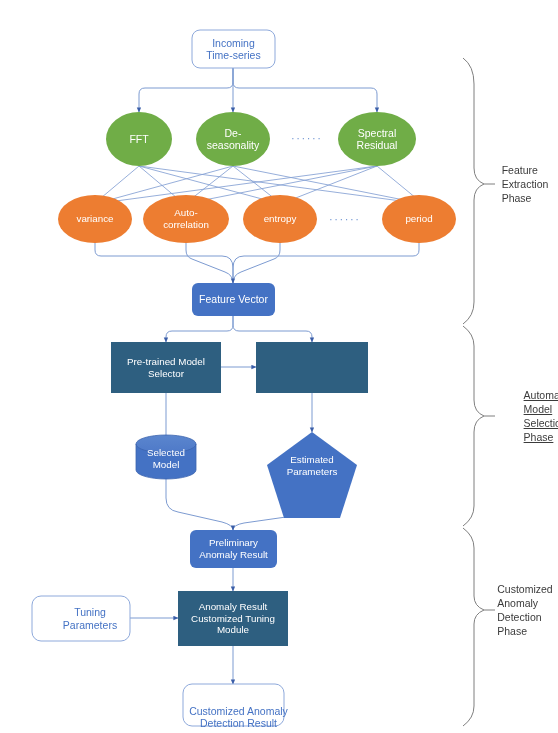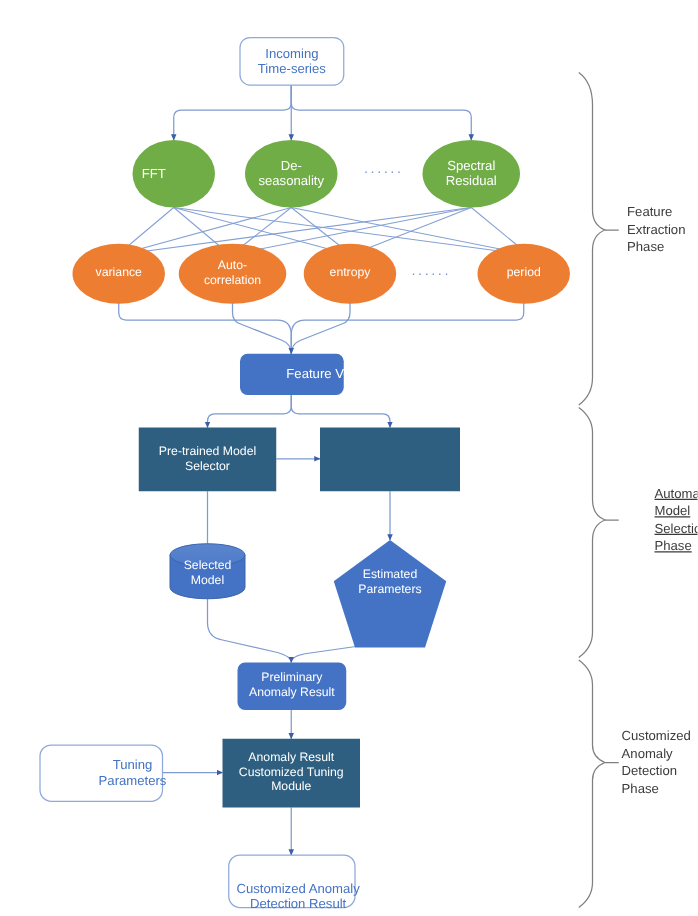--- a/index.html
+++ b/index.html
@@ -144,51 +144,51 @@
       <path d="M463,528 Q474,536 474,548 L474,596 Q474,606 484,610 Q474,614 474,624
                L474,706 Q474,718 463,726"></path>
       <line x1="484" y1="610" x2="495" y2="610"></line>
     </g>
   </svg>
 
   
   <div class="node-label lbl-blue" style="left:192px;top:30px;width:83px;height:38px;">Incoming
 Time-series</div>
 
-  <div class="node-label lbl-white" style="left:90px;top:112px;width:66px;height:54px;">FFT</div>
+  <div class="node-label lbl-white" style="left:106px;top:112px;width:66px;height:54px;">FFT</div>
   <div class="node-label lbl-white" style="left:196px;top:112px;width:74px;height:54px;">De-
 seasonality</div>
   <div class="node-label lbl-white" style="left:338px;top:112px;width:78px;height:54px;">Spectral
 Residual</div>
 
   <div class="dots" style="left:291px;top:132px;">······</div>
 
   <div class="node-label lbl-white-sm" style="left:58px;top:195px;width:74px;height:48px;">variance</div>
   <div class="node-label lbl-white-sm" style="left:143px;top:195px;width:86px;height:48px;">Auto-
 correlation</div>
   <div class="node-label lbl-white-sm" style="left:243px;top:195px;width:74px;height:48px;">entropy</div>
   <div class="node-label lbl-white-sm" style="left:382px;top:195px;width:74px;height:48px;">period</div>
 
   <div class="dots" style="left:329px;top:213px;">······</div>
 
-  <div class="node-label lbl-white" style="left:192px;top:283px;width:83px;height:33px;padding-left:30px;">Feature Vector</div>
+  <div class="node-label lbl-white" style="left:192px;top:283px;width:83px;height:33px;">Feature Vector</div>
 
   <div class="node-label lbl-white-sm" style="left:111px;top:342px;width:110px;height:51px;">Pre-trained Model
 Selector</div>
 
   <div class="node-label lbl-white-sm" style="left:133px;top:440px;width:66px;height:38px;">Selected
 Model</div>
 
   <div class="node-label lbl-white-sm" style="left:270px;top:447px;width:84px;height:38px;">Estimated
 Parameters</div>
 
   <div class="node-label lbl-white-sm" style="left:190px;top:530px;width:87px;height:38px;">Preliminary
 Anomaly Result</div>
 
-  <div class="node-label lbl-blue" style="left:32px;top:596px;width:116px;height:45px;padding-left:16px;">Tuning
+  <div class="node-label lbl-blue" style="left:32px;top:596px;width:116px;height:45px;">Tuning
 Parameters</div>
 
   <div class="node-label lbl-white-sm" style="left:178px;top:591px;width:110px;height:55px;">Anomaly Result
 Customized Tuning
 Module</div>
 
   <div class="node-label lbl-blue" style="left:183px;top:684px;width:111px;height:42px;margin-top:12px;">Customized Anomaly
 Detection Result</div>
 
   

